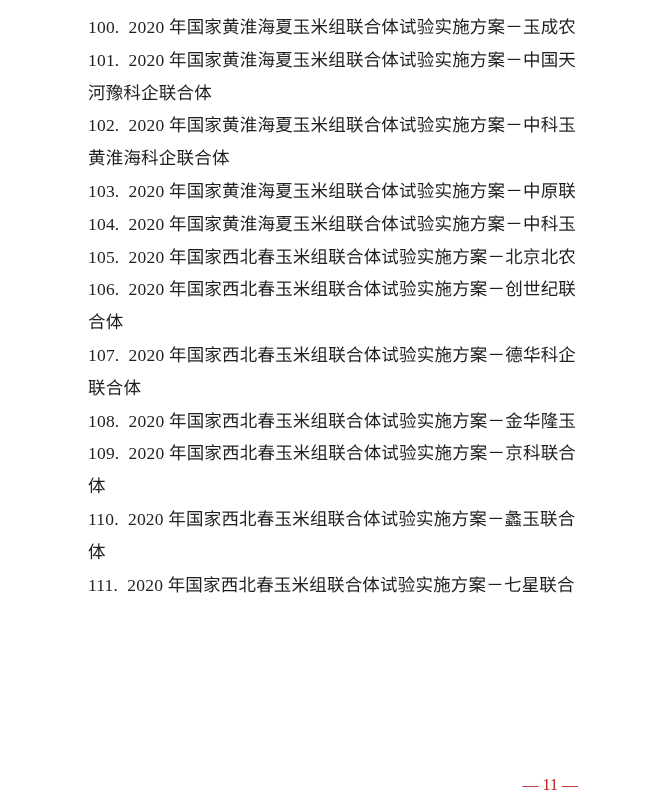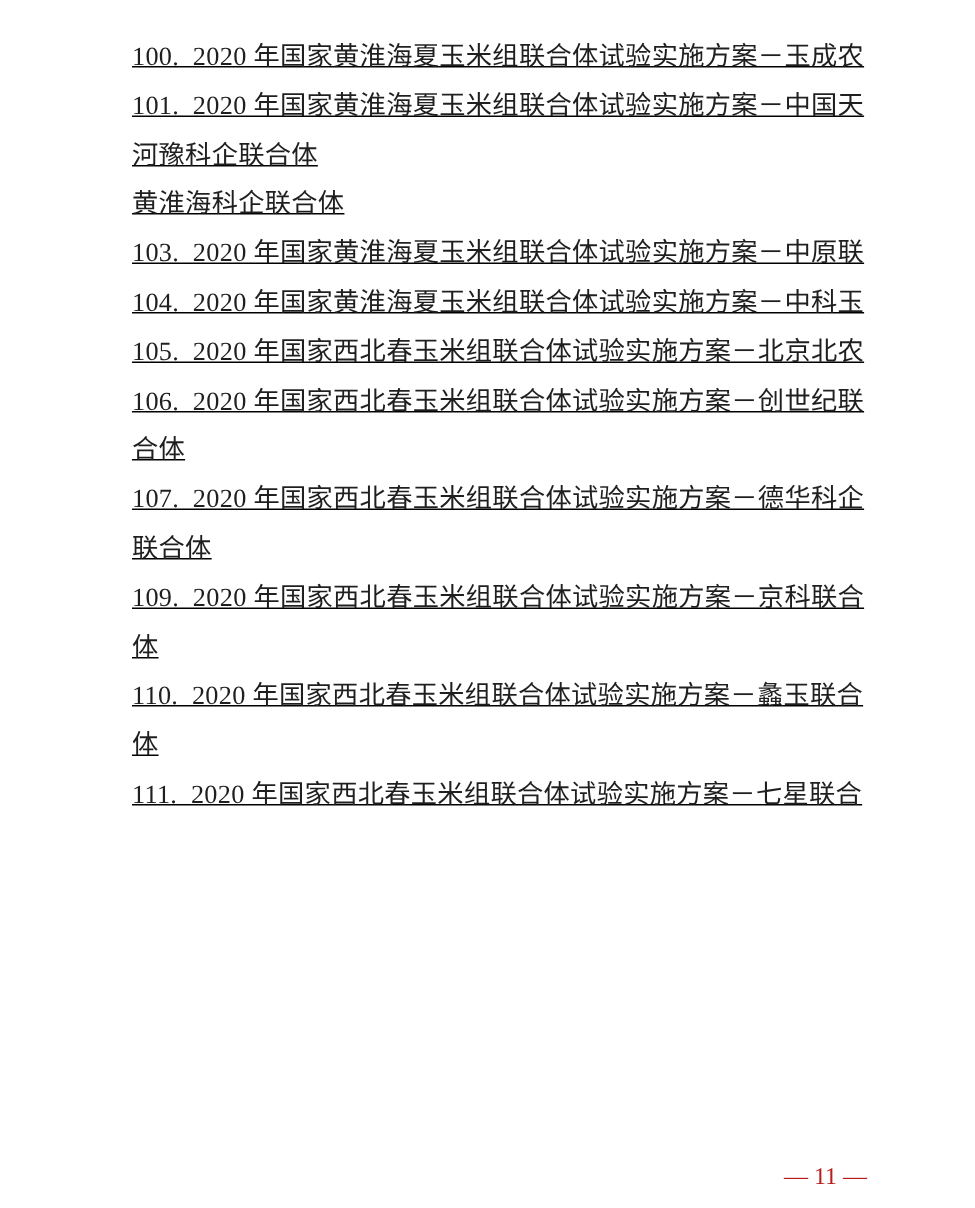--- a/index.html
+++ b/index.html
@@ -11,23 +11,22 @@
     position: relative;
     width: 650px;
     height: 805px;
     background: #ffffff;
     overflow: hidden;
     font-family: "Liberation Serif", "DejaVu Serif", serif;
   }
   .text-block {
     position: absolute;
     left: 88px;
-    top: 21px;
+    top: 11px;
     width: 500px;
-    text-decoration: underline;
   }
   .line {
     font-size: 17.5px;
     line-height: 32.8px;
     color: #1f1f1f;
     white-space: pre;
     letter-spacing: 0.2px;
   }
   .page-number {
     position: absolute;
@@ -40,28 +39,30 @@
   }
 </style>
 </head>
 <body>
 
 <div class="page">
   <div class="text-block">
       <div class="line">100.  2020 年国家黄淮海夏玉米组联合体试验实施方案－玉成农</div>
       <div class="line">101.  2020 年国家黄淮海夏玉米组联合体试验实施方案－中国天</div>
       <div class="line">河豫科企联合体</div>
+      <div class="line">102.  2020 年国家黄淮海夏玉米组联合体试验实施方案－中科玉</div>
       <div class="line">黄淮海科企联合体</div>
       <div class="line">103.  2020 年国家黄淮海夏玉米组联合体试验实施方案－中原联</div>
       <div class="line">104.  2020 年国家黄淮海夏玉米组联合体试验实施方案－中科玉</div>
       <div class="line">105.  2020 年国家西北春玉米组联合体试验实施方案－北京北农</div>
       <div class="line">106.  2020 年国家西北春玉米组联合体试验实施方案－创世纪联</div>
       <div class="line">合体</div>
       <div class="line">107.  2020 年国家西北春玉米组联合体试验实施方案－德华科企</div>
       <div class="line">联合体</div>
+      <div class="line">108.  2020 年国家西北春玉米组联合体试验实施方案－金华隆玉</div>
       <div class="line">109.  2020 年国家西北春玉米组联合体试验实施方案－京科联合</div>
       <div class="line">体</div>
       <div class="line">110.  2020 年国家西北春玉米组联合体试验实施方案－蠡玉联合</div>
       <div class="line">体</div>
       <div class="line">111.  2020 年国家西北春玉米组联合体试验实施方案－七星联合</div>
     </div>
   <div class="page-number">— 11 —</div>
 </div>
 
 </body></html>

